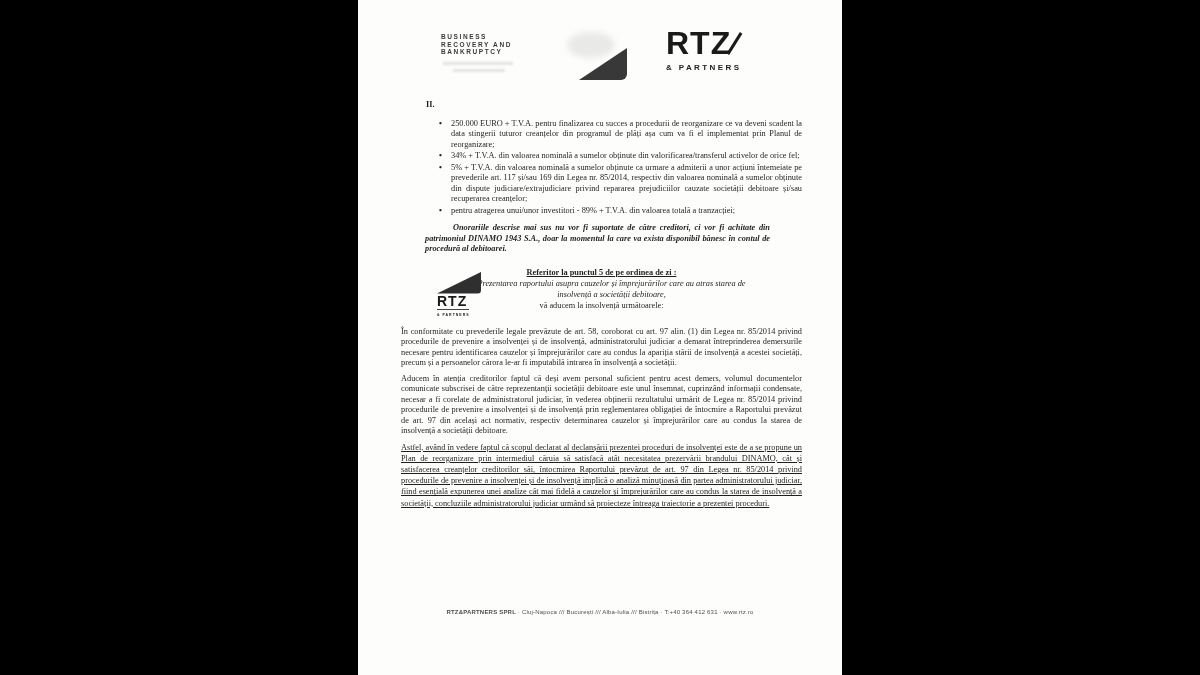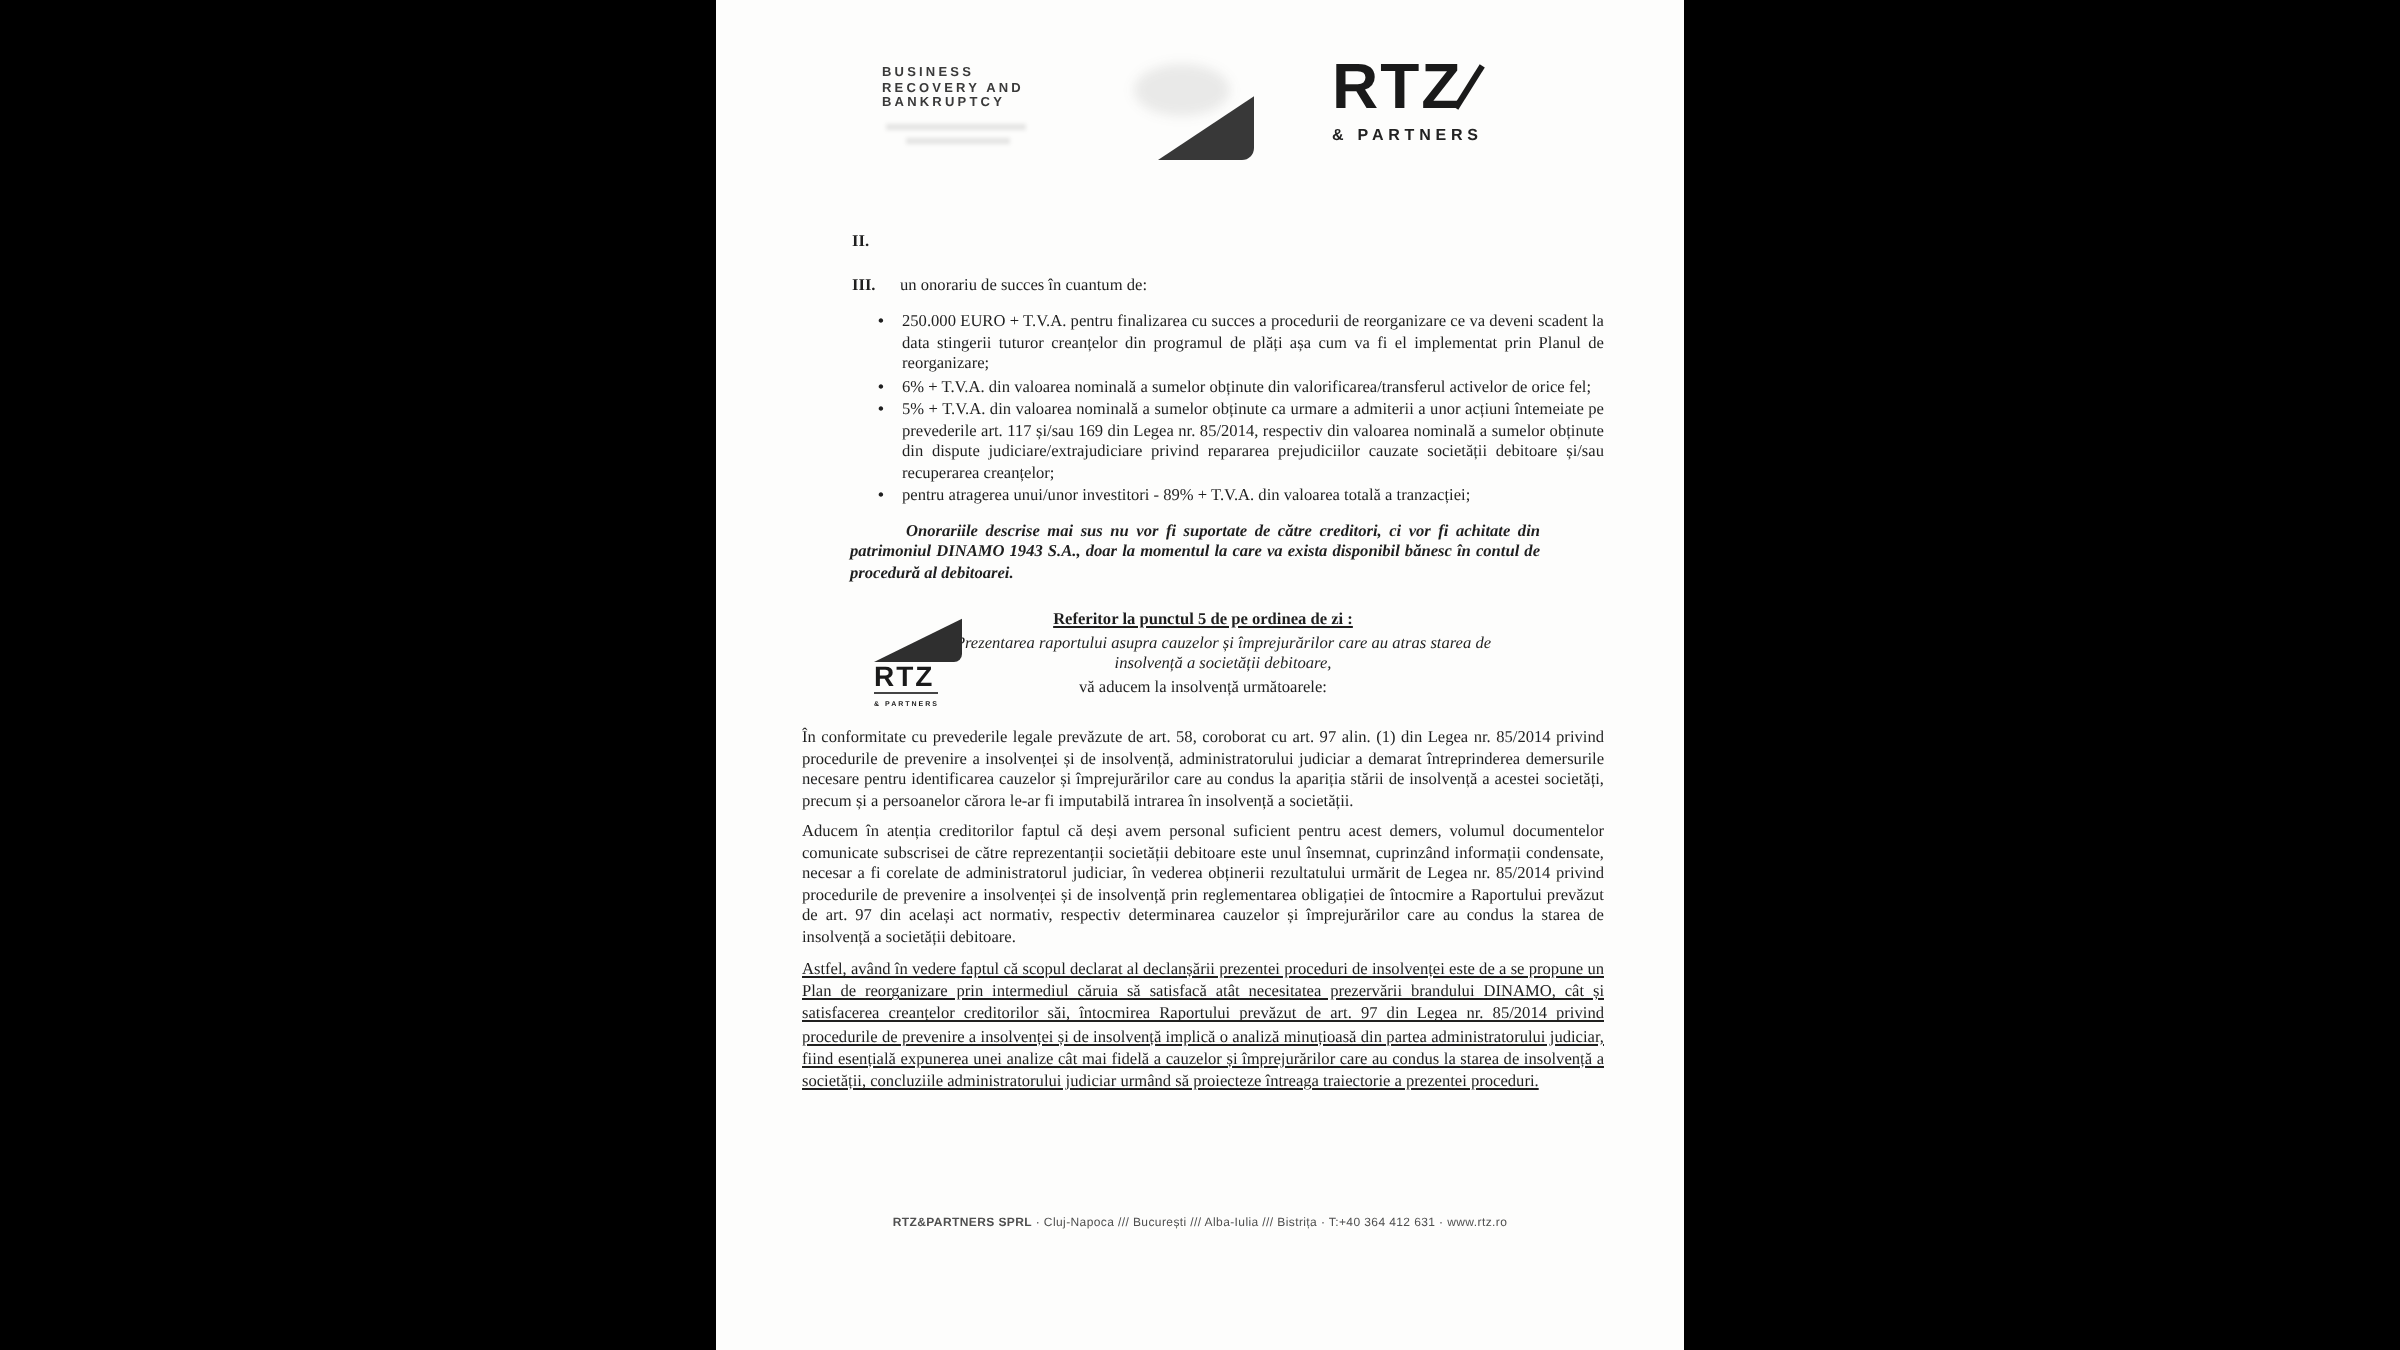--- a/index.html
+++ b/index.html
@@ -20,21 +20,21 @@
               background:rgba(60,60,60,0.10);filter:blur(3px);}
   .tri{position:absolute;left:14px;top:12px;width:48px;height:38px;background:#383838;
        clip-path:polygon(0 100%, 100% 16%, 100% 100%);border-bottom-right-radius:6px;}
 
   .rtz-logo{position:absolute;left:308px;top:26px;font-family:"Liberation Sans",sans-serif;color:#1a1a1a;}
   .rtz-word{font-size:32px;font-weight:bold;letter-spacing:1px;line-height:34px;position:relative;display:inline-block;}
   .rtz-slash{position:absolute;right:-5px;top:5px;width:3px;height:25px;background:#1a1a1a;transform:rotate(32deg);}
   .rtz-sub{font-size:8px;font-weight:bold;letter-spacing:2.4px;margin-top:3px;color:#222;}
 
   
-  .content{position:absolute;left:43px;top:16px;width:401px;padding-top:100px;
+  .content{position:absolute;left:43px;top:0;width:401px;padding-top:100px;
            font-size:8.3px;line-height:10.5px;text-align:justify;}
   .fee-item{display:flex;}
   .fee-item .num{flex:0 0 24px;margin-left:25px;font-weight:bold;}
   .fee-item .txt{flex:1;}
   .fee-item.second{margin-top:11px;}
 
   .bullets{margin:8px 0 0 38px;padding:0;list-style:none;}
   .bullets li{position:relative;padding-left:12px;margin-bottom:1px;}
   .bullets li .dot{position:absolute;left:0;top:0;font-weight:bold;}
 
@@ -86,28 +86,24 @@
         <span class="rtz-word"><span>RTZ</span><span class="rtz-slash"></span></span>
         <div class="rtz-sub">&amp; PARTNERS</div>
       </div>
     </div>
 
     <div class="content">
 
       <div class="fee-item">
         <span class="num">II.</span>
       </div>
-      <div class="fee-item second">
-        <span class="num">III.</span>
-        <span class="txt">un onorariu de succes în cuantum de:</span>
-      </div>
 
       <ul class="bullets">
         <li><span class="dot">•</span><span>250.000 EURO + T.V.A. pentru finalizarea cu succes a procedurii de reorganizare ce va deveni scadent la data stingerii tuturor creanțelor din programul de plăți așa cum va fi el implementat prin Planul de reorganizare;</span></li>
-        <li><span class="dot">•</span><span>6% + T.V.A. din valoarea nominală a sumelor obținute din valorificarea/transferul activelor de orice fel;</span></li>
+        <li><span class="dot">•</span><span>34% + T.V.A. din valoarea nominală a sumelor obținute din valorificarea/transferul activelor de orice fel;</span></li>
         <li><span class="dot">•</span><span>5% + T.V.A. din valoarea nominală a sumelor obținute ca urmare a admiterii a unor acțiuni întemeiate pe prevederile art. 117 și/sau 169 din Legea nr. 85/2014, respectiv din valoarea nominală a sumelor obținute din dispute judiciare/extrajudiciare privind repararea prejudiciilor cauzate societății debitoare și/sau recuperarea creanțelor;</span></li>
         <li><span class="dot">•</span><span>pentru atragerea unui/unor investitori - 89% + T.V.A. din valoarea totală a tranzacției;</span></li>
       </ul>
 
       <p class="fees-note">Onorariile descrise mai sus nu vor fi suportate de către creditori, ci vor fi achitate din patrimoniul DINAMO 1943 S.A., doar la momentul la care va exista disponibil bănesc în contul de procedură al debitoarei.</p>
 
       <div class="section5">
         <div class="mini-logo">
           <div class="mini-tri"></div>
           <div class="mini-word">RTZ</div>

